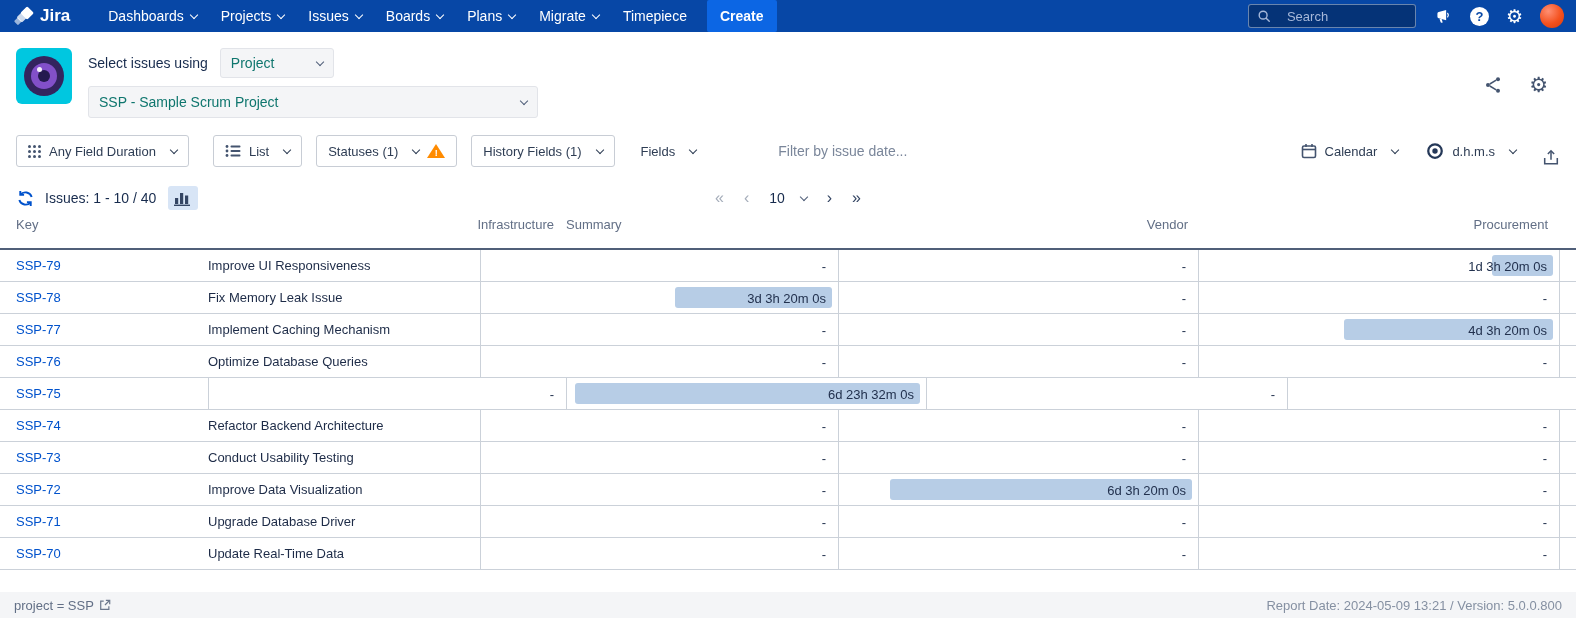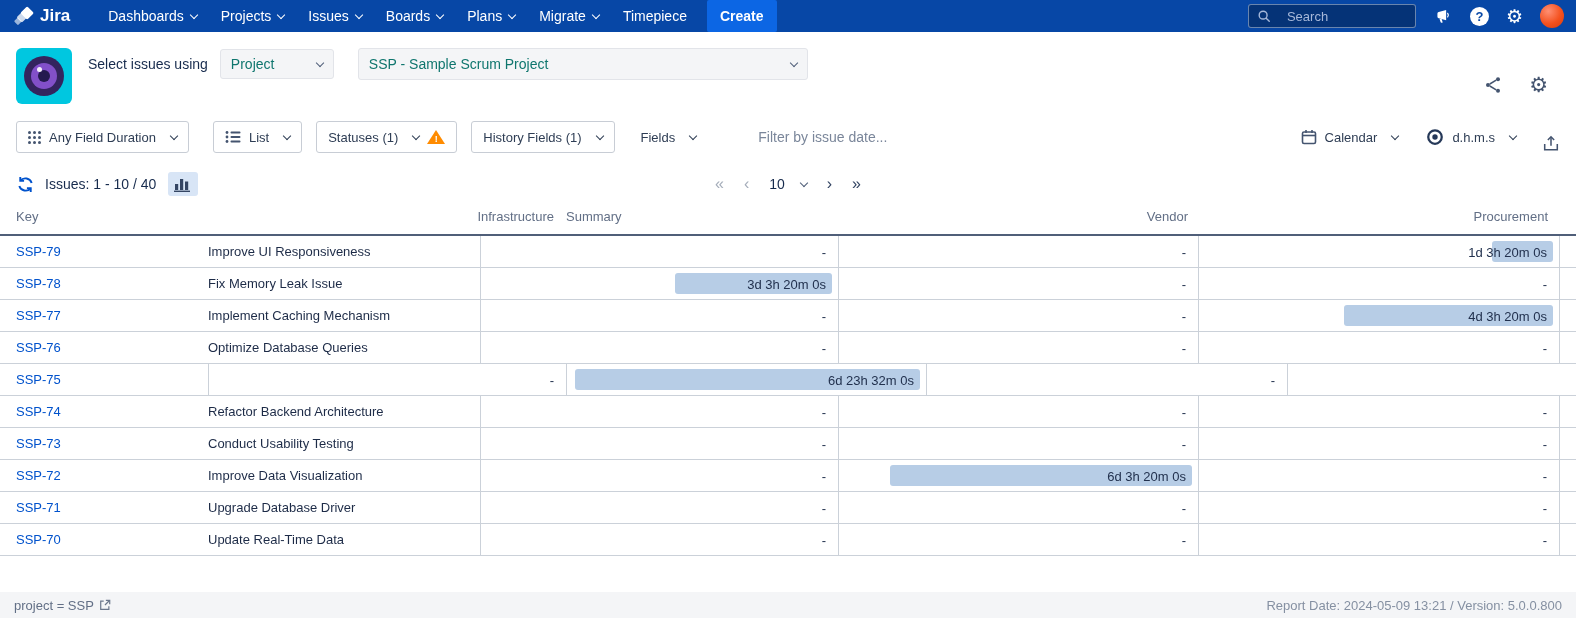--- a/index.html
+++ b/index.html
@@ -22,58 +22,58 @@
   .gear-white{font-size:19px;line-height:1;color:#fff}
   .avatar{width:24px;height:24px;border-radius:50%;background:radial-gradient(circle at 35% 30%,#FF8F73 0%,#F4511E 55%,#D93A0B 100%)}
 
   
   .app-header{display:flex;align-items:flex-start;padding:16px 16px 4px}
   .app-icon{width:56px;height:56px;border-radius:6px;background:var(--app-icon-bg,#00C7E0);position:relative;margin-right:16px;flex:none;cursor:default}
   .lens-outer{position:absolute;inset:8px;border-radius:50%;background:#33245E}
   .lens-mid{position:absolute;inset:15px;border-radius:50%;background:#8250C9}
   .lens-core{position:absolute;inset:22px;border-radius:50%;background:#241A4F}
   .lens-glint{position:absolute;width:5px;height:5px;border-radius:50%;background:#fff;left:21px;top:19px;opacity:.92}
-  .header-fields{display:flex;flex-direction:row;gap:24px}
+  .header-fields{display:flex;flex-direction:column;gap:8px}
   .hf-row{display:flex;align-items:center;gap:12px}
   .hf-label{font-size:14px;color:#172B4D}
   .sel{display:flex;align-items:center;justify-content:space-between;background:#F4F5F7;border:1px solid #E2E4E9;border-radius:3px;height:30px;padding:0 10px;font-size:14px;color:#0f766e;cursor:pointer}
   .sel .chev{color:#505F79;margin-left:16px;margin-bottom:3px}
   .sel-mode{min-width:114px}
   .sel-project{width:450px;height:32px}
   .header-actions{margin-left:auto;display:flex;align-items:center;gap:26px;margin-top:26px;padding-right:12px;color:#44546F}
   .gear-dark{font-size:21px;line-height:1;color:#44546F}
 
   
   .toolbar{display:flex;align-items:center;padding:0 16px;margin-top:12px;height:34px}
   .tbtn{display:flex;align-items:center;gap:8px;height:32px;padding:0 11px;background:#fff;border:1px solid #C8CDD5;border-radius:3px;font-size:13px;color:#2E3D54;cursor:pointer;font-family:inherit;white-space:nowrap}
   .tbtn.plain{border:none;background:transparent;padding:0 2px}
   .ml14{margin-left:14px}.ml24{margin-left:24px}
   .grid9{display:grid;grid-template-columns:repeat(3,3px);grid-auto-rows:3px;gap:2px}
   .grid9 i{background:#44546F;border-radius:50%}
   .warn-tri{position:relative;width:18px;height:16px;flex:none}
   .warn-tri .tri{position:absolute;left:0;top:1px;width:0;height:0;border-left:9px solid transparent;border-right:9px solid transparent;border-bottom:14px solid var(--warning,#FF8B00)}
   .warn-tri .bang{position:absolute;left:0;right:0;top:5px;text-align:center;color:#fff;font-size:9px;font-weight:700}
-  .date-filter{margin-left:60px;border:none;outline:none;background:transparent;font-size:14px;color:#172B4D;width:220px;font-family:inherit}
+  .date-filter{margin-left:80px;border:none;outline:none;background:transparent;font-size:14px;color:#172B4D;width:220px;font-family:inherit}
   .date-filter::placeholder{color:#7A869A}
   .toolbar-right{margin-left:auto;display:flex;align-items:flex-end;gap:24px}
 
   
   .issues-row{position:relative;display:flex;align-items:center;padding:0 16px;margin-top:14px;height:32px}
   .issues-label{font-size:14px;color:#172B4D;margin-left:10px}
   .chart-btn{margin-left:12px;width:30px;height:24px;background:#D8E5F6;border:none;border-radius:3px;display:flex;align-items:center;justify-content:center;cursor:pointer}
   .pager{position:absolute;left:50%;transform:translateX(-50%);display:flex;align-items:center;gap:20px}
   .pg{font-size:16px;line-height:1;cursor:pointer;background:none;border:none;font-family:inherit;padding:0}
   .pg.disabled{color:#A5ADBA}
   .pg.enabled{color:#344563}
   .page-size{display:flex;align-items:center;gap:9px;font-size:14px;color:#172B4D;cursor:pointer;background:none;border:none;font-family:inherit}
   .page-size .chev{color:#505F79;margin-bottom:3px}
 
   
   .table{margin-top:10px}
-  .thead{display:flex;align-items:flex-end;height:26px;padding-bottom:10px;border-bottom:2px solid #505F79}
+  .thead{display:flex;align-items:flex-end;height:26px;padding-bottom:16px;border-bottom:2px solid #505F79}
   .th{font-size:13px;color:#626F86}
   .th.r{text-align:right;padding-right:12px}
   .c-key{width:208px;padding-left:16px}
   .c-sum{width:272px}
   .c-infra{width:358px}
   .c-proc{width:360px}
   .c-ven{width:362px}
   .trow{display:flex;align-items:stretch;height:32px;border-bottom:1px solid #CBD1D9}
   .cell{display:flex;align-items:center;font-size:13px}
   .key-link{font-size:13px;color:var(--link,#0052CC);text-decoration:none}

